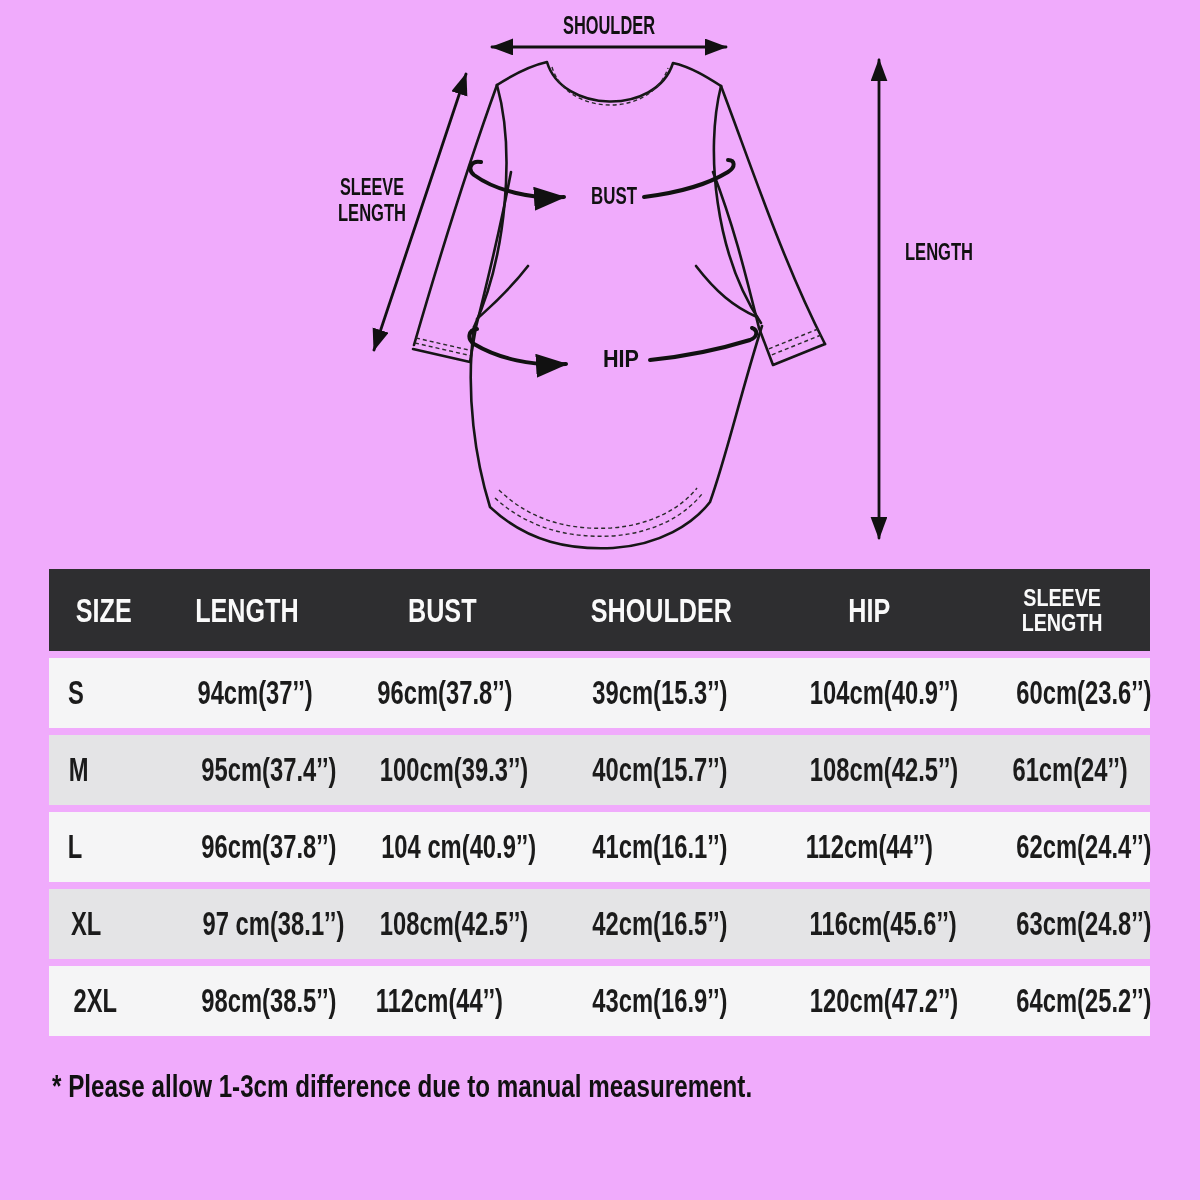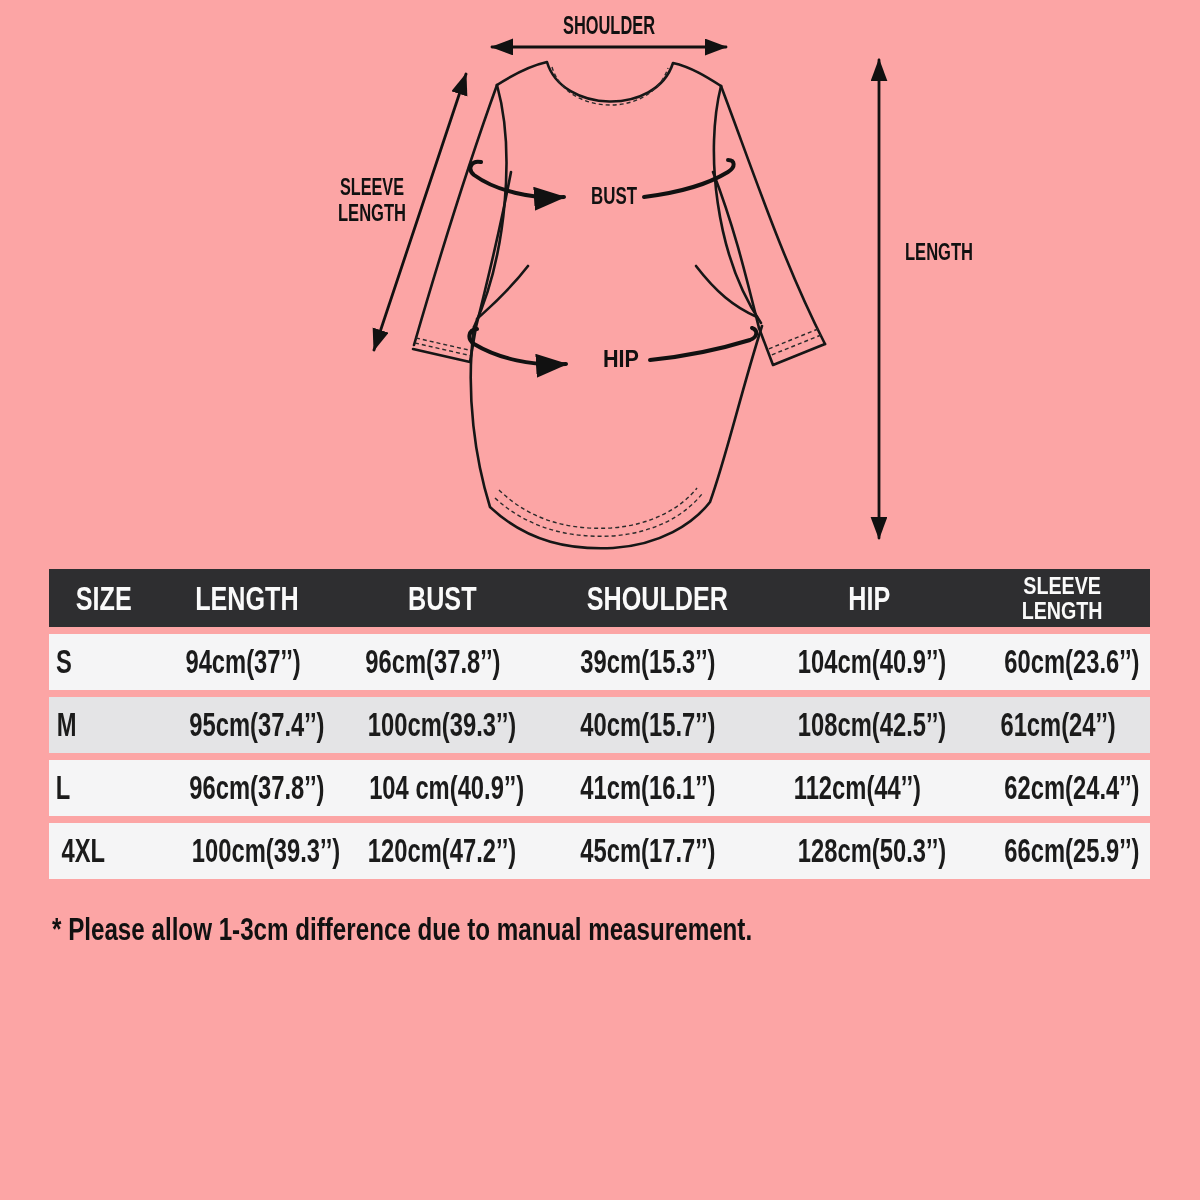--- a/index.html
+++ b/index.html
@@ -2,21 +2,21 @@
 <html><head>
 <meta charset="utf-8">
 <style>
   html,body{margin:0;padding:0;background:#ffffff;}
   body{
     width:1200px;height:1200px;overflow:hidden;
     font-family:"Liberation Sans","DejaVu Sans",sans-serif;
     -webkit-font-smoothing:antialiased;
     color:#161616;
   }
-  .stage{position:relative;width:1200px;height:1200px;background:#fca5a5;}
+  .stage{position:relative;width:1200px;height:1200px;background:#f0abfc;}
 
   
   .diagram{display:block;width:1200px;height:562px;}
   .diagram text{
     font-family:"Liberation Sans","DejaVu Sans",sans-serif;
     font-weight:bold;fill:#111;letter-spacing:0px;
   }
   .garment{stroke:#161616;stroke-width:2.6;fill:none;stroke-linecap:round;stroke-linejoin:round;}
   .stitch{stroke:#2a2a2a;stroke-width:1.4;fill:none;stroke-dasharray:4 3;}
   .measure{stroke:#111;stroke-width:2.8;fill:none;stroke-linecap:round;}
@@ -24,21 +24,21 @@
 
   
   .size-table{
     width:1101px;
     margin:0 0 0 49px;
     border-collapse:separate;
     border-spacing:0 7px;
     table-layout:fixed;
   }
   .size-table th,.size-table td{
-    padding:4px;vertical-align:middle;
+    padding:16px;vertical-align:middle;
     font-weight:bold;white-space:nowrap;overflow:visible;
   }
   .size-table thead tr{height:54px;}
   .size-table thead th{background:#2e2e30;color:#fafafa;font-size:34px;}
   .size-table tbody tr{height:56px;}
   .size-table tbody tr.row-light{background:#f5f5f6;}
   .size-table tbody tr.row-dark{background:#e4e4e6;}
   .size-table td{font-size:33px;color:#1b1b1b;}
 
   .col-size{width:10%;}
@@ -171,26 +171,34 @@
         <td><span class="cond">61cm(24’’)</span></td>
       </tr>
       <tr class="row-light">
         <td><span class="cond">L</span></td>
         <td><span class="cond">96cm(37.8’’)</span></td>
         <td><span class="cond">104 cm(40.9’’)</span></td>
         <td><span class="cond">41cm(16.1’’)</span></td>
         <td><span class="cond">112cm(44’’)</span></td>
         <td><span class="cond">62cm(24.4’’)</span></td>
       </tr>
+      <tr class="row-dark">
+        <td><span class="cond">XL</span></td>
+        <td><span class="cond">97 cm(38.1’’)</span></td>
+        <td><span class="cond">108cm(42.5’’)</span></td>
+        <td><span class="cond">42cm(16.5’’)</span></td>
+        <td><span class="cond">116cm(45.6’’)</span></td>
+        <td><span class="cond">63cm(24.8’’)</span></td>
+      </tr>
       <tr class="row-light">
-        <td><span class="cond">4XL</span></td>
-        <td><span class="cond">100cm(39.3’’)</span></td>
+        <td><span class="cond">2XL</span></td>
+        <td><span class="cond">98cm(38.5’’)</span></td>
+        <td><span class="cond">112cm(44’’)</span></td>
+        <td><span class="cond">43cm(16.9’’)</span></td>
         <td><span class="cond">120cm(47.2’’)</span></td>
-        <td><span class="cond">45cm(17.7’’)</span></td>
-        <td><span class="cond">128cm(50.3’’)</span></td>
-        <td><span class="cond">66cm(25.9’’)</span></td>
+        <td><span class="cond">64cm(25.2’’)</span></td>
       </tr>
     </tbody>
   </table>
 
   <div class="footnote">* Please allow 1-3cm difference due to manual measurement.</div>
 
 </div>
 
 </body></html>

